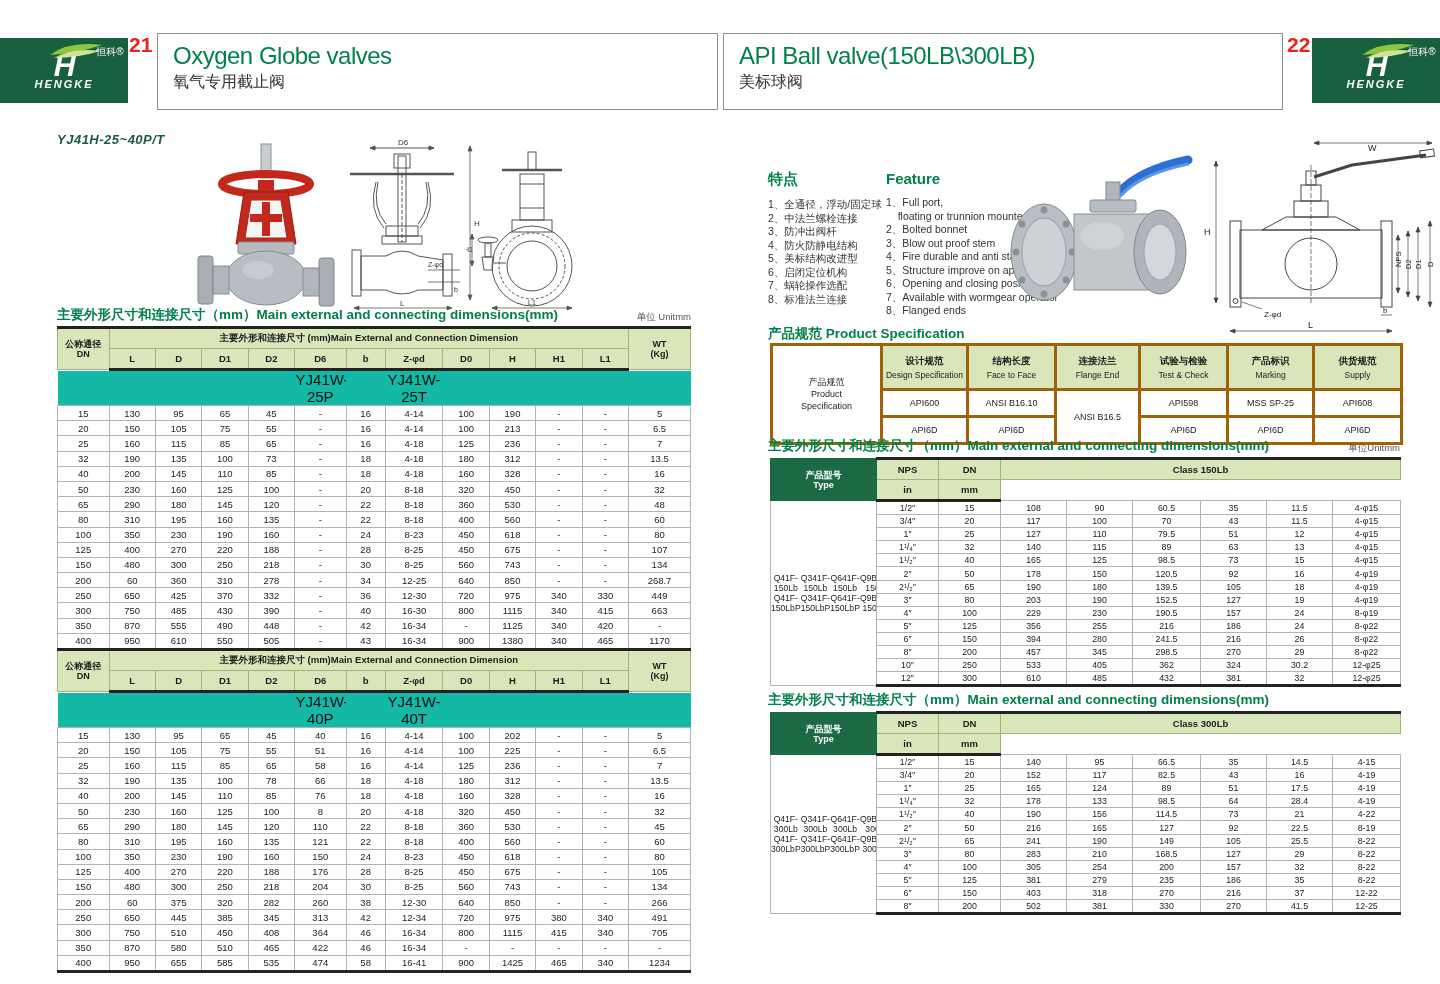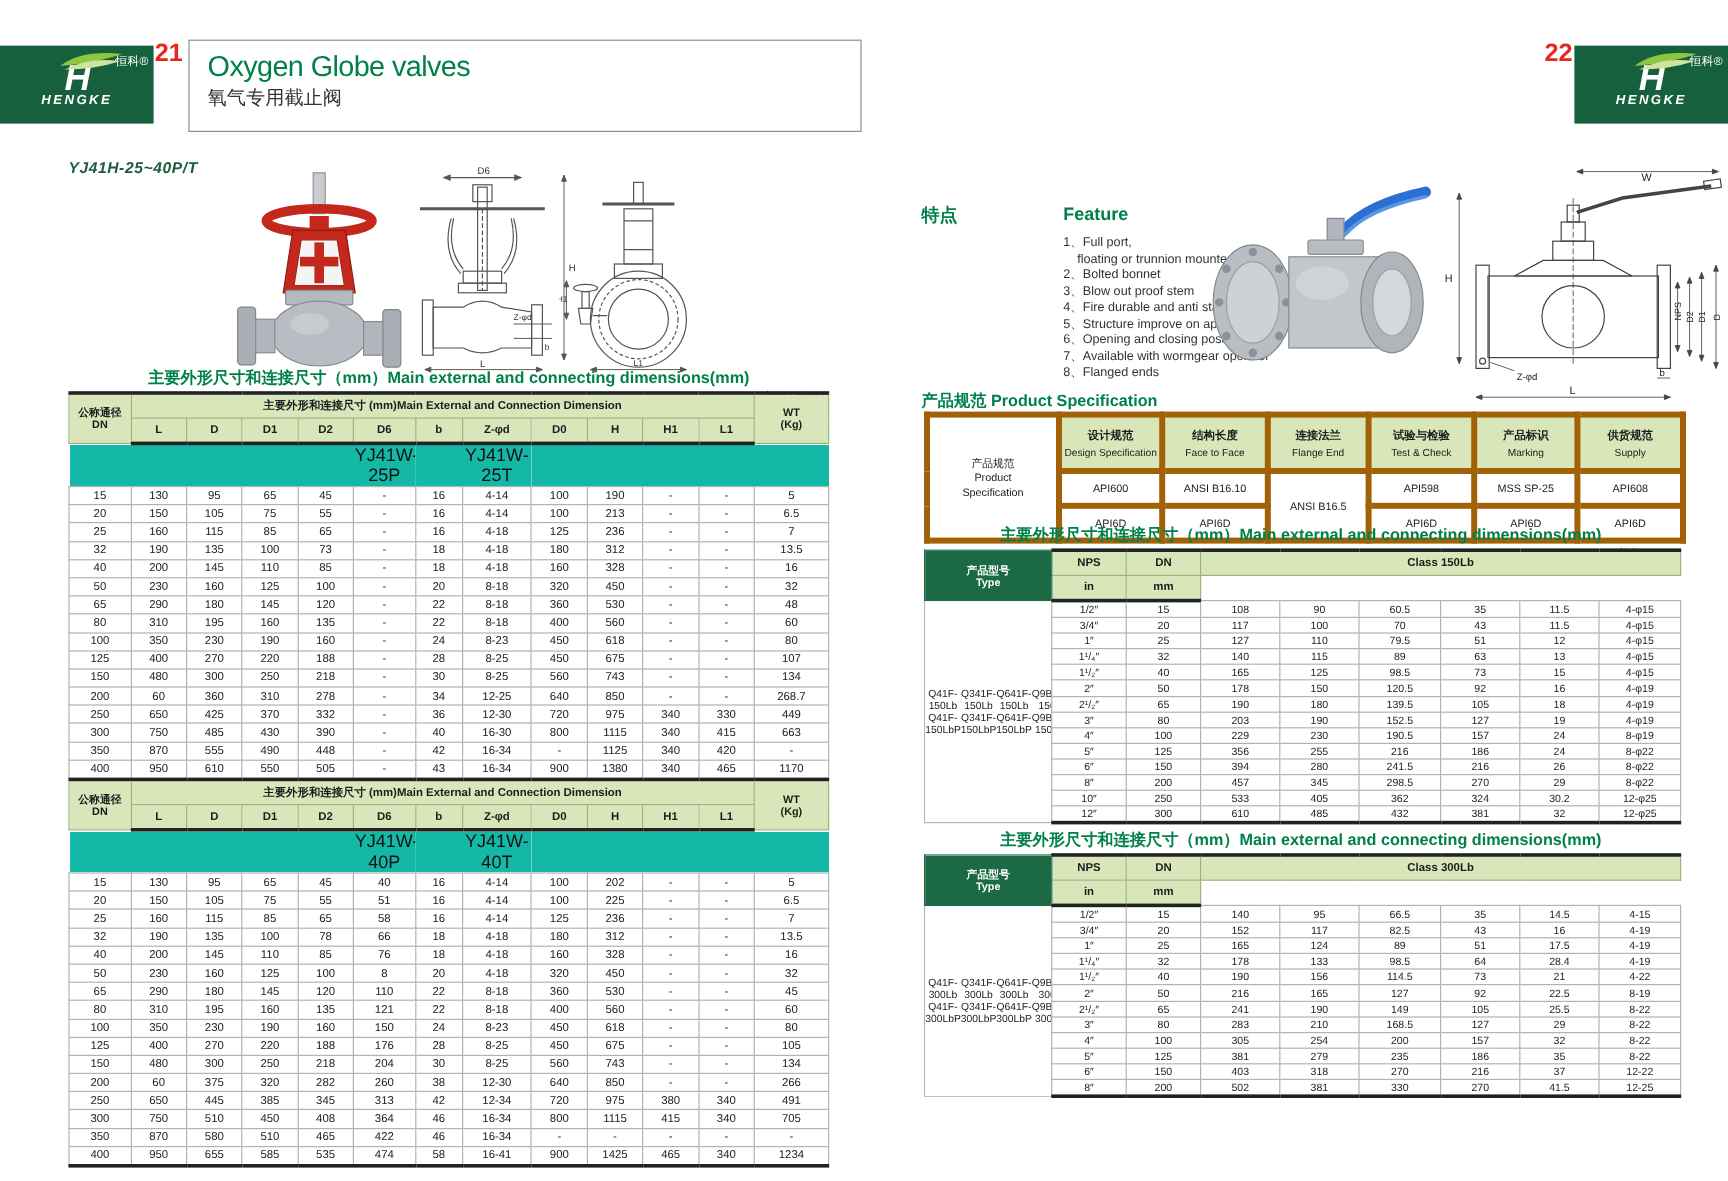--- a/index.html
+++ b/index.html
@@ -15,21 +15,21 @@
   .logo-sub{font-size:11px;font-style:italic;font-weight:bold;letter-spacing:2px;margin-top:-2px;}
   .pagenum{color:#e8261b;font-weight:bold;font-size:21px;}
   
   .header-box{border:1px solid #8f8f8f;padding:9px 0 0 15px;box-sizing:border-box;background:#fff;}
   .hb-title{color:#00804a;font-weight:normal;font-size:24px;letter-spacing:-0.5px;line-height:26px;}
   .hb-sub{color:#333;font-size:16px;margin-top:3px;}
   .model-label{color:#1c5c3e;font-weight:bold;font-size:13px;font-style:italic;letter-spacing:0.5px;}
   
   .sec-title{color:#00804a;font-weight:bold;font-size:13.5px;white-space:nowrap;}
   .unit-note{color:#555;font-size:9.5px;align-self:flex-end;}
-  .title-row{display:flex;justify-content:space-between;align-items:center;flex-direction:column;}
+  .title-row{display:flex;justify-content:space-between;align-items:center;}
   
   table.dims{border-collapse:collapse;table-layout:fixed;width:100%;text-align:center;}
   table.dims td,table.dims th{border:1px solid #b3b3b3;font-weight:normal;overflow:hidden;}
   table.dims td{height:14.2px;font-size:9.5px;padding:0 1px;color:#1c1c1c;}
   tr.hdr th{background:#d8e6ba;border:1px solid #9fb37d;font-size:9.5px;font-weight:bold;color:#1c1c1c;height:17px;}
   tr.hdr .pre{white-space:pre-line;line-height:10px;font-size:9px;}
   tr.hdr-top th{border-top:3px solid #222;}
   tr.hdr-bot th{border-bottom:3px solid #222;}
   tbody.data tr:last-child td{border-bottom:3px solid #222;}
   tr.variant-row td{border:none;background:#14b8a6;font-size:15px;font-weight:normal;height:13px;color:#111;}
@@ -38,21 +38,21 @@
   td.type-cell{position:relative;background:#fff;border:1px solid #b3b3b3;}
   .type-wrap{position:absolute;inset:0;display:flex;flex-direction:row;justify-content:space-around;align-items:center;}
   .type-label{white-space:pre-line;font-size:8.6px;line-height:10px;color:#1c1c1c;}
   th.dark{background:#1b6a44 !important;color:#fff !important;border:1px solid #1b6a44 !important;}
   th.dark.pre{white-space:pre-line;}
   
   .feat-h{color:#00804a;font-weight:bold;font-size:15px;margin-bottom:9px;}
   .feat-li{font-size:10.5px;line-height:13.5px;color:#333;white-space:pre-wrap;}
   
   table.spec{border-collapse:collapse;table-layout:fixed;width:100%;text-align:center;border-top:3px solid #222;border-bottom:3px solid #222;}
-  table.spec th,table.spec td{border:5px solid #a16207;font-size:9px;}
+  table.spec th,table.spec td{border:3px solid #a16207;font-size:9px;}
   table.spec th{background:#d8e6ba;height:40px;font-weight:bold;color:#1c1c1c;}
   table.spec th .cn{font-size:9.5px;display:block;}
   table.spec th .en{font-size:8.5px;font-weight:normal;display:block;margin-top:2px;text-align:center;}
   table.spec td{height:22px;font-size:9px;color:#1c1c1c;background:#fff;}
   td.spec-corner{background:#1b6a44;color:#fff;white-space:pre-line;font-size:9.5px;line-height:12px;}
   svg text{font-family:"Liberation Sans",sans-serif;}
 </style>
 </head>
 <body>
 
@@ -67,20 +67,24 @@
       <span class="logo-h">H</span><span class="logo-cn">恒科®</span>
       <div class="logo-sub">HENGKE</div>
     </div>
   </div>
   <div class="abs pagenum" style="left:129px;top:33px;">21</div>
   <div class="abs header-box" style="left:157px;top:33px;width:561px;height:77px;">
     <div class="hb-title">Oxygen Globe valves</div>
     <div class="hb-sub">氧气专用截止阀</div>
   </div>
 
+  <div class="abs header-box" style="left:723px;top:33px;width:560px;height:77px;">
+    <div class="hb-title">API Ball valve(150LB\300LB)</div>
+    <div class="hb-sub">美标球阀</div>
+  </div>
   <div class="abs pagenum" style="left:1287px;top:33px;">22</div>
   <div class="abs logo-block" style="left:1312px;top:38px;width:128px;height:65px;">
     <div class="logo-inner">
       <svg class="logo-leaf" viewBox="0 0 56 20">
         <path d="M2 16 Q20 2 54 6 Q30 14 2 16" fill="#8dc63f"></path>
         <path d="M6 19 Q26 8 52 12 Q30 19 6 19" fill="#cfe49a"></path>
       </svg>
       <span class="logo-h">H</span><span class="logo-cn">恒科®</span>
       <div class="logo-sub">HENGKE</div>
     </div>
@@ -729,20 +733,30 @@
           <td>1425</td>
           <td>465</td>
           <td>340</td>
           <td>1234</td>
         </tr>
       </tbody>
   </table>
 
   <div class="abs" style="left:768px;top:170px;width:118px;">
     <div class="feat-h">特点</div>
+    <div>
+        <div class="feat-li">1、全通径，浮动/固定球</div>
+        <div class="feat-li">2、中法兰螺栓连接</div>
+        <div class="feat-li">3、防冲出阀杆</div>
+        <div class="feat-li">4、防火防静电结构</div>
+        <div class="feat-li">5、美标结构改进型</div>
+        <div class="feat-li">6、启闭定位机构</div>
+        <div class="feat-li">7、蜗轮操作选配</div>
+        <div class="feat-li">8、标准法兰连接</div>
+      </div>
   </div>
   <div class="abs" style="left:886px;top:170px;width:200px;">
     <div class="feat-h">Feature</div>
     <div>
         <div class="feat-li">1、Full port,
     floating or trunnion mounte type</div>
         <div class="feat-li">2、Bolted bonnet</div>
         <div class="feat-li">3、Blow out proof stem</div>
         <div class="feat-li">4、Fire durable and anti static safety</div>
         <div class="feat-li">5、Structure improve on api</div>

